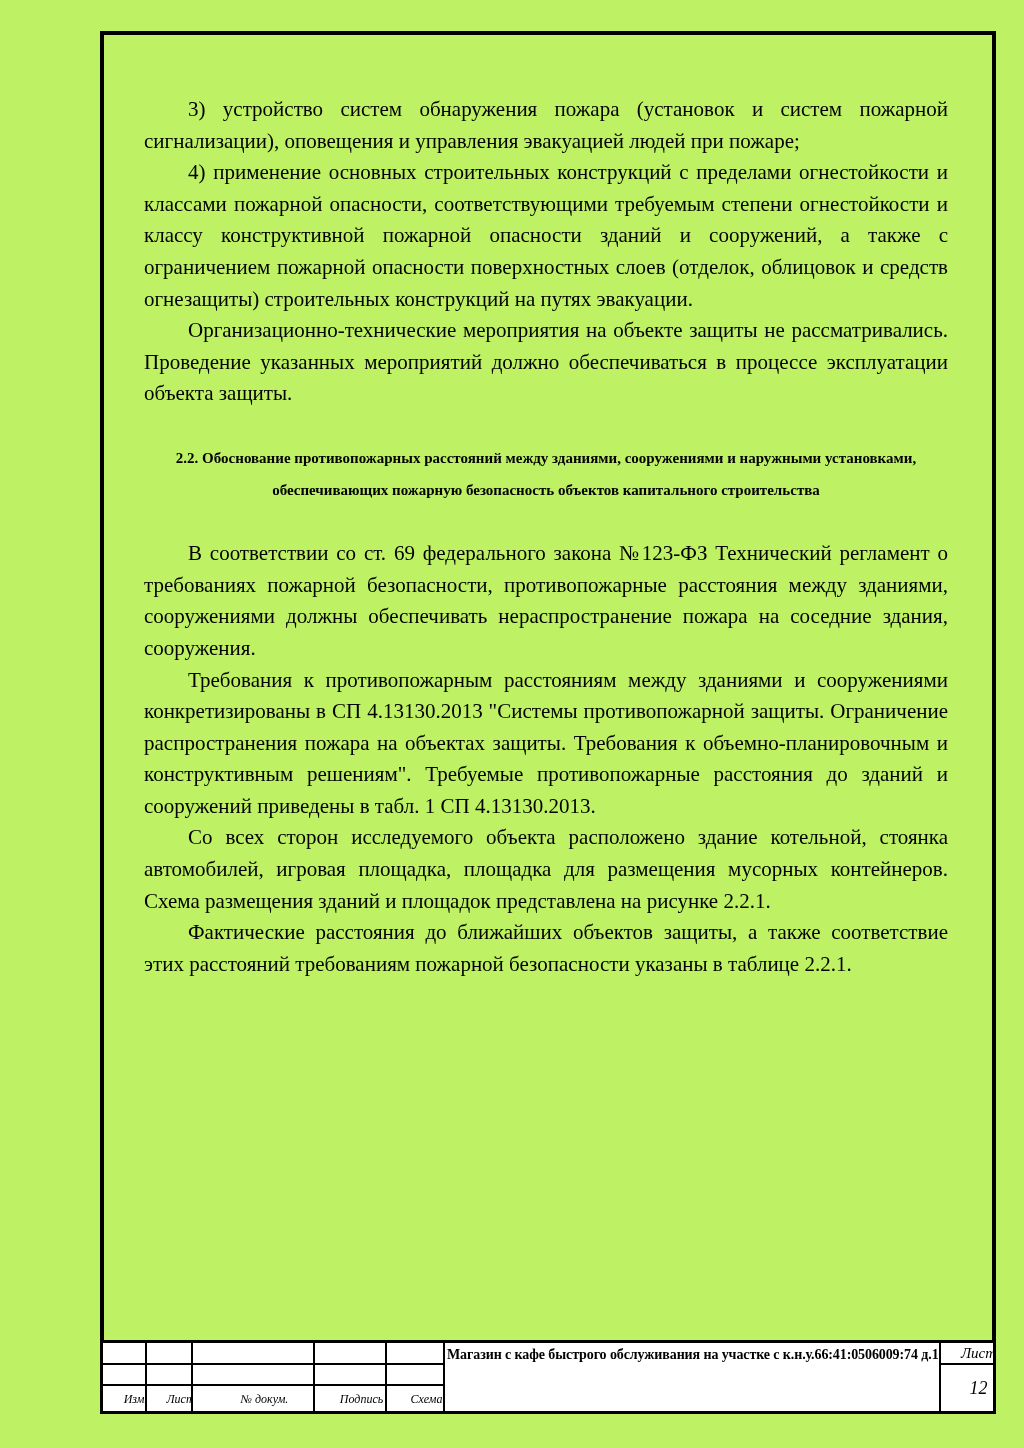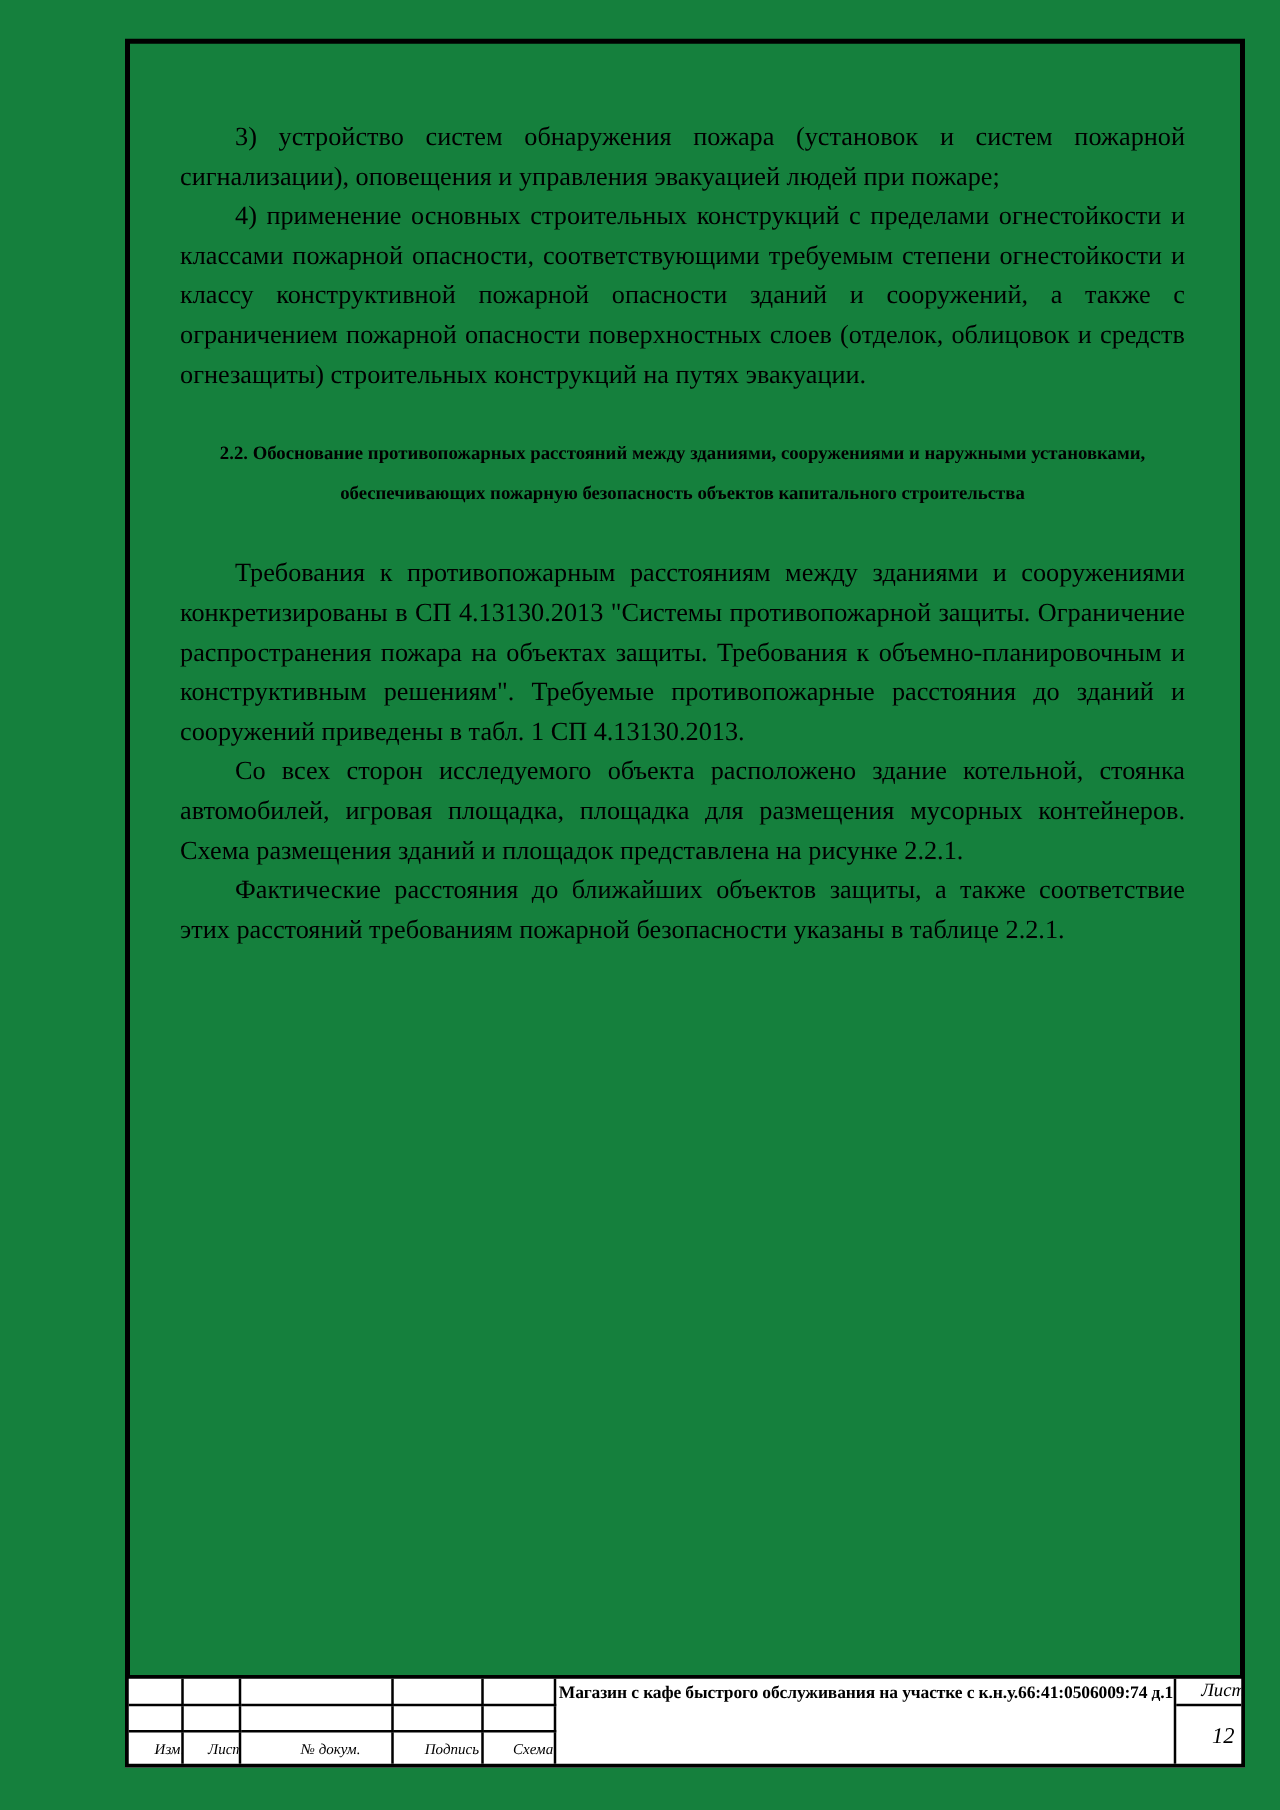--- a/index.html
+++ b/index.html
@@ -4,21 +4,21 @@
 <style>
   html,body{margin:0;padding:0;}
   body{
     width:1024px;height:1448px;
     background:#ffffff;
     font-family:"Liberation Serif","DejaVu Serif",serif;
     color:#000;
     position:relative;
     overflow:hidden;
   }
-  .page{position:absolute;inset:0;background:#15803d;}
+  .page{position:absolute;inset:0;background:#bef264;}
   
   .frame{
     position:absolute;left:100px;top:31px;width:896px;height:1383px;
     border:4px solid #000;box-sizing:border-box;
   }
   
   .content{
     position:absolute;left:144px;top:94px;width:804px;
     font-size:21px;line-height:31.6px;text-align:justify;
     text-justify:inter-word;
@@ -67,21 +67,23 @@
 </head>
 <body>
 
 <div class="page">
 
   <div class="frame"></div>
 
   <div class="content">
     <p>3) устройство систем обнаружения пожара (установок и систем пожарной сигнализации), оповещения и управления эвакуацией людей при пожаре;</p>
     <p>4) применение основных строительных конструкций с пределами огнестойкости и классами пожарной опасности, соответствующими требуемым степени огнестойкости и классу конструктивной пожарной опасности зданий и сооружений, а также с ограничением пожарной опасности поверхностных слоев (отделок, облицовок и средств огнезащиты) строительных конструкций на путях эвакуации.</p>
+    <p>Организационно-технические мероприятия на объекте защиты не рассматривались. Проведение указанных мероприятий должно обеспечиваться в процессе эксплуатации объекта защиты.</p>
     <h2 class="heading">2.2. Обоснование противопожарных расстояний между зданиями, сооружениями и наружными установками, обеспечивающих пожарную безопасность объектов капитального строительства</h2>
+    <p>В соответствии со ст. 69 федерального закона №123-ФЗ Технический регламент о требованиях пожарной безопасности, противопожарные расстояния между зданиями, сооружениями должны обеспечивать нераспространение пожара на соседние здания, сооружения.</p>
     <p>Требования к противопожарным расстояниям между зданиями и сооружениями конкретизированы в СП 4.13130.2013 "Системы противопожарной защиты. Ограничение распространения пожара на объектах защиты. Требования к объемно-планировочным и конструктивным решениям". Требуемые противопожарные расстояния до зданий и сооружений приведены в табл. 1 СП 4.13130.2013.</p>
     <p>Со всех сторон исследуемого объекта расположено здание котельной, стоянка автомобилей, игровая площадка, площадка для размещения мусорных контейнеров. Схема размещения зданий и площадок представлена на рисунке 2.2.1.</p>
     <p>Фактические расстояния до ближайших объектов защиты, а также соответствие этих расстояний требованиям пожарной безопасности указаны в таблице 2.2.1.</p>
   </div>
 
   <div class="titleblock">
 
     <div class="tb-cell"></div>
     <div class="tb-cell"></div>
     <div class="tb-cell"></div>

